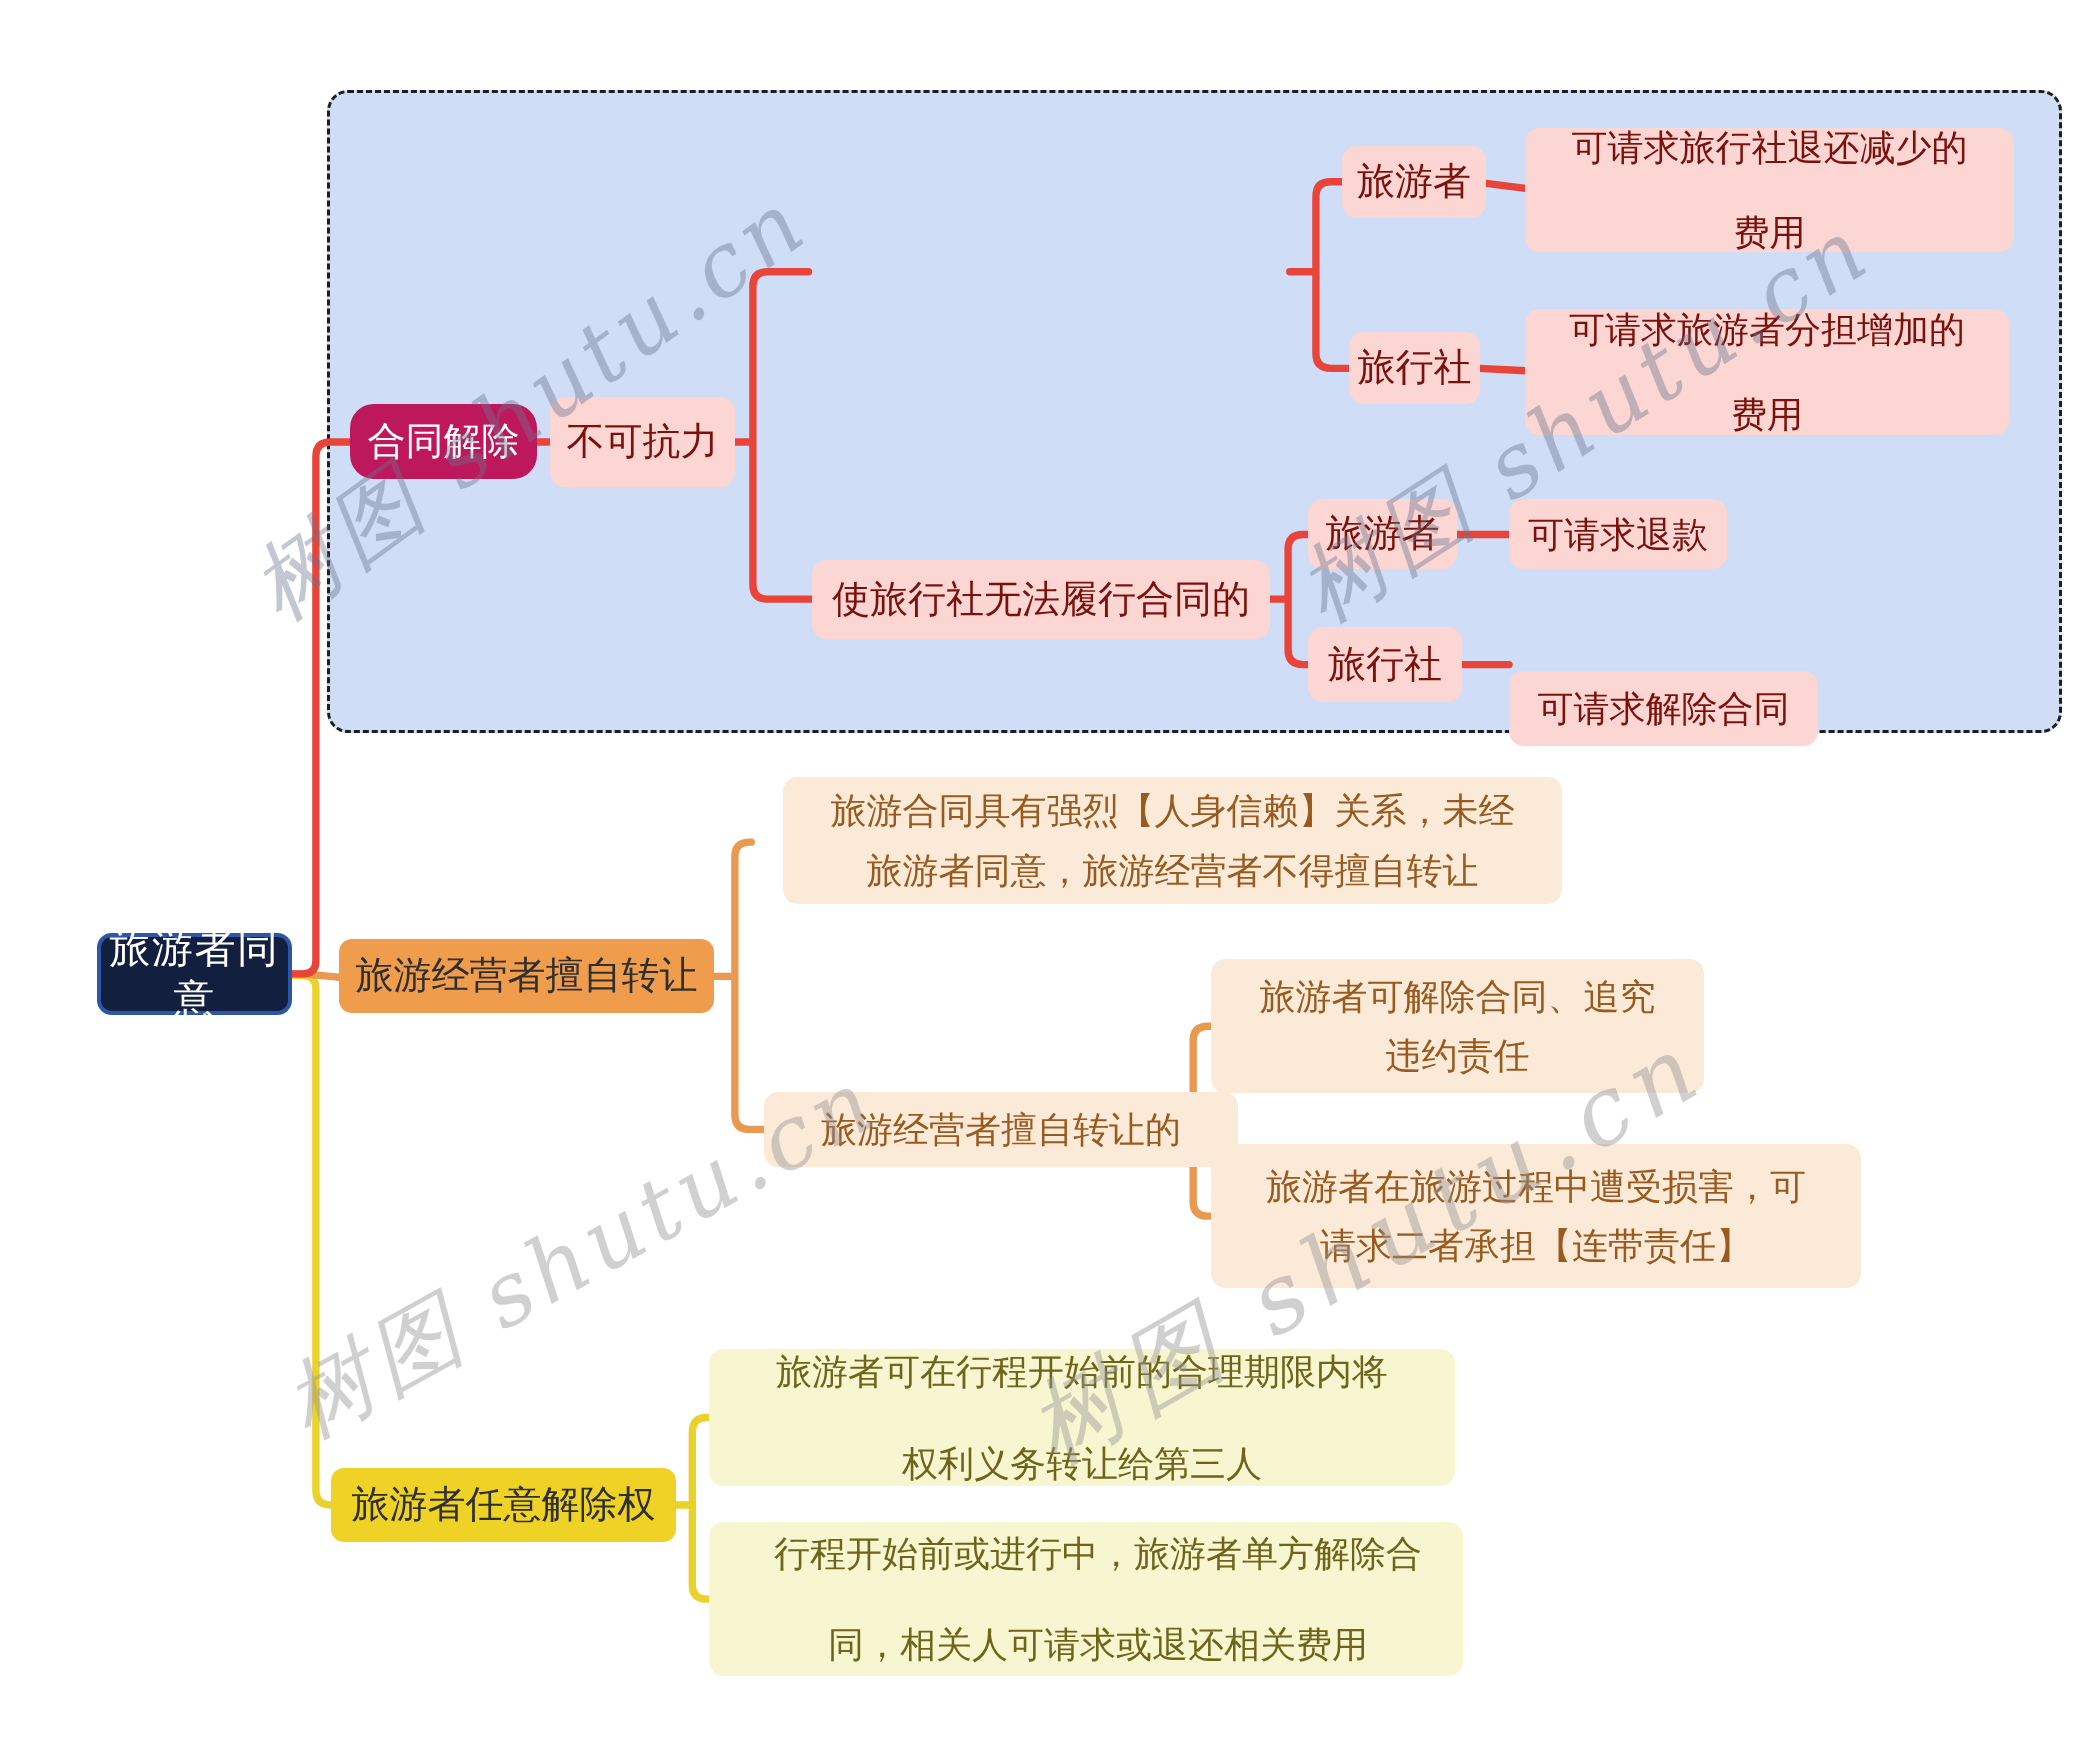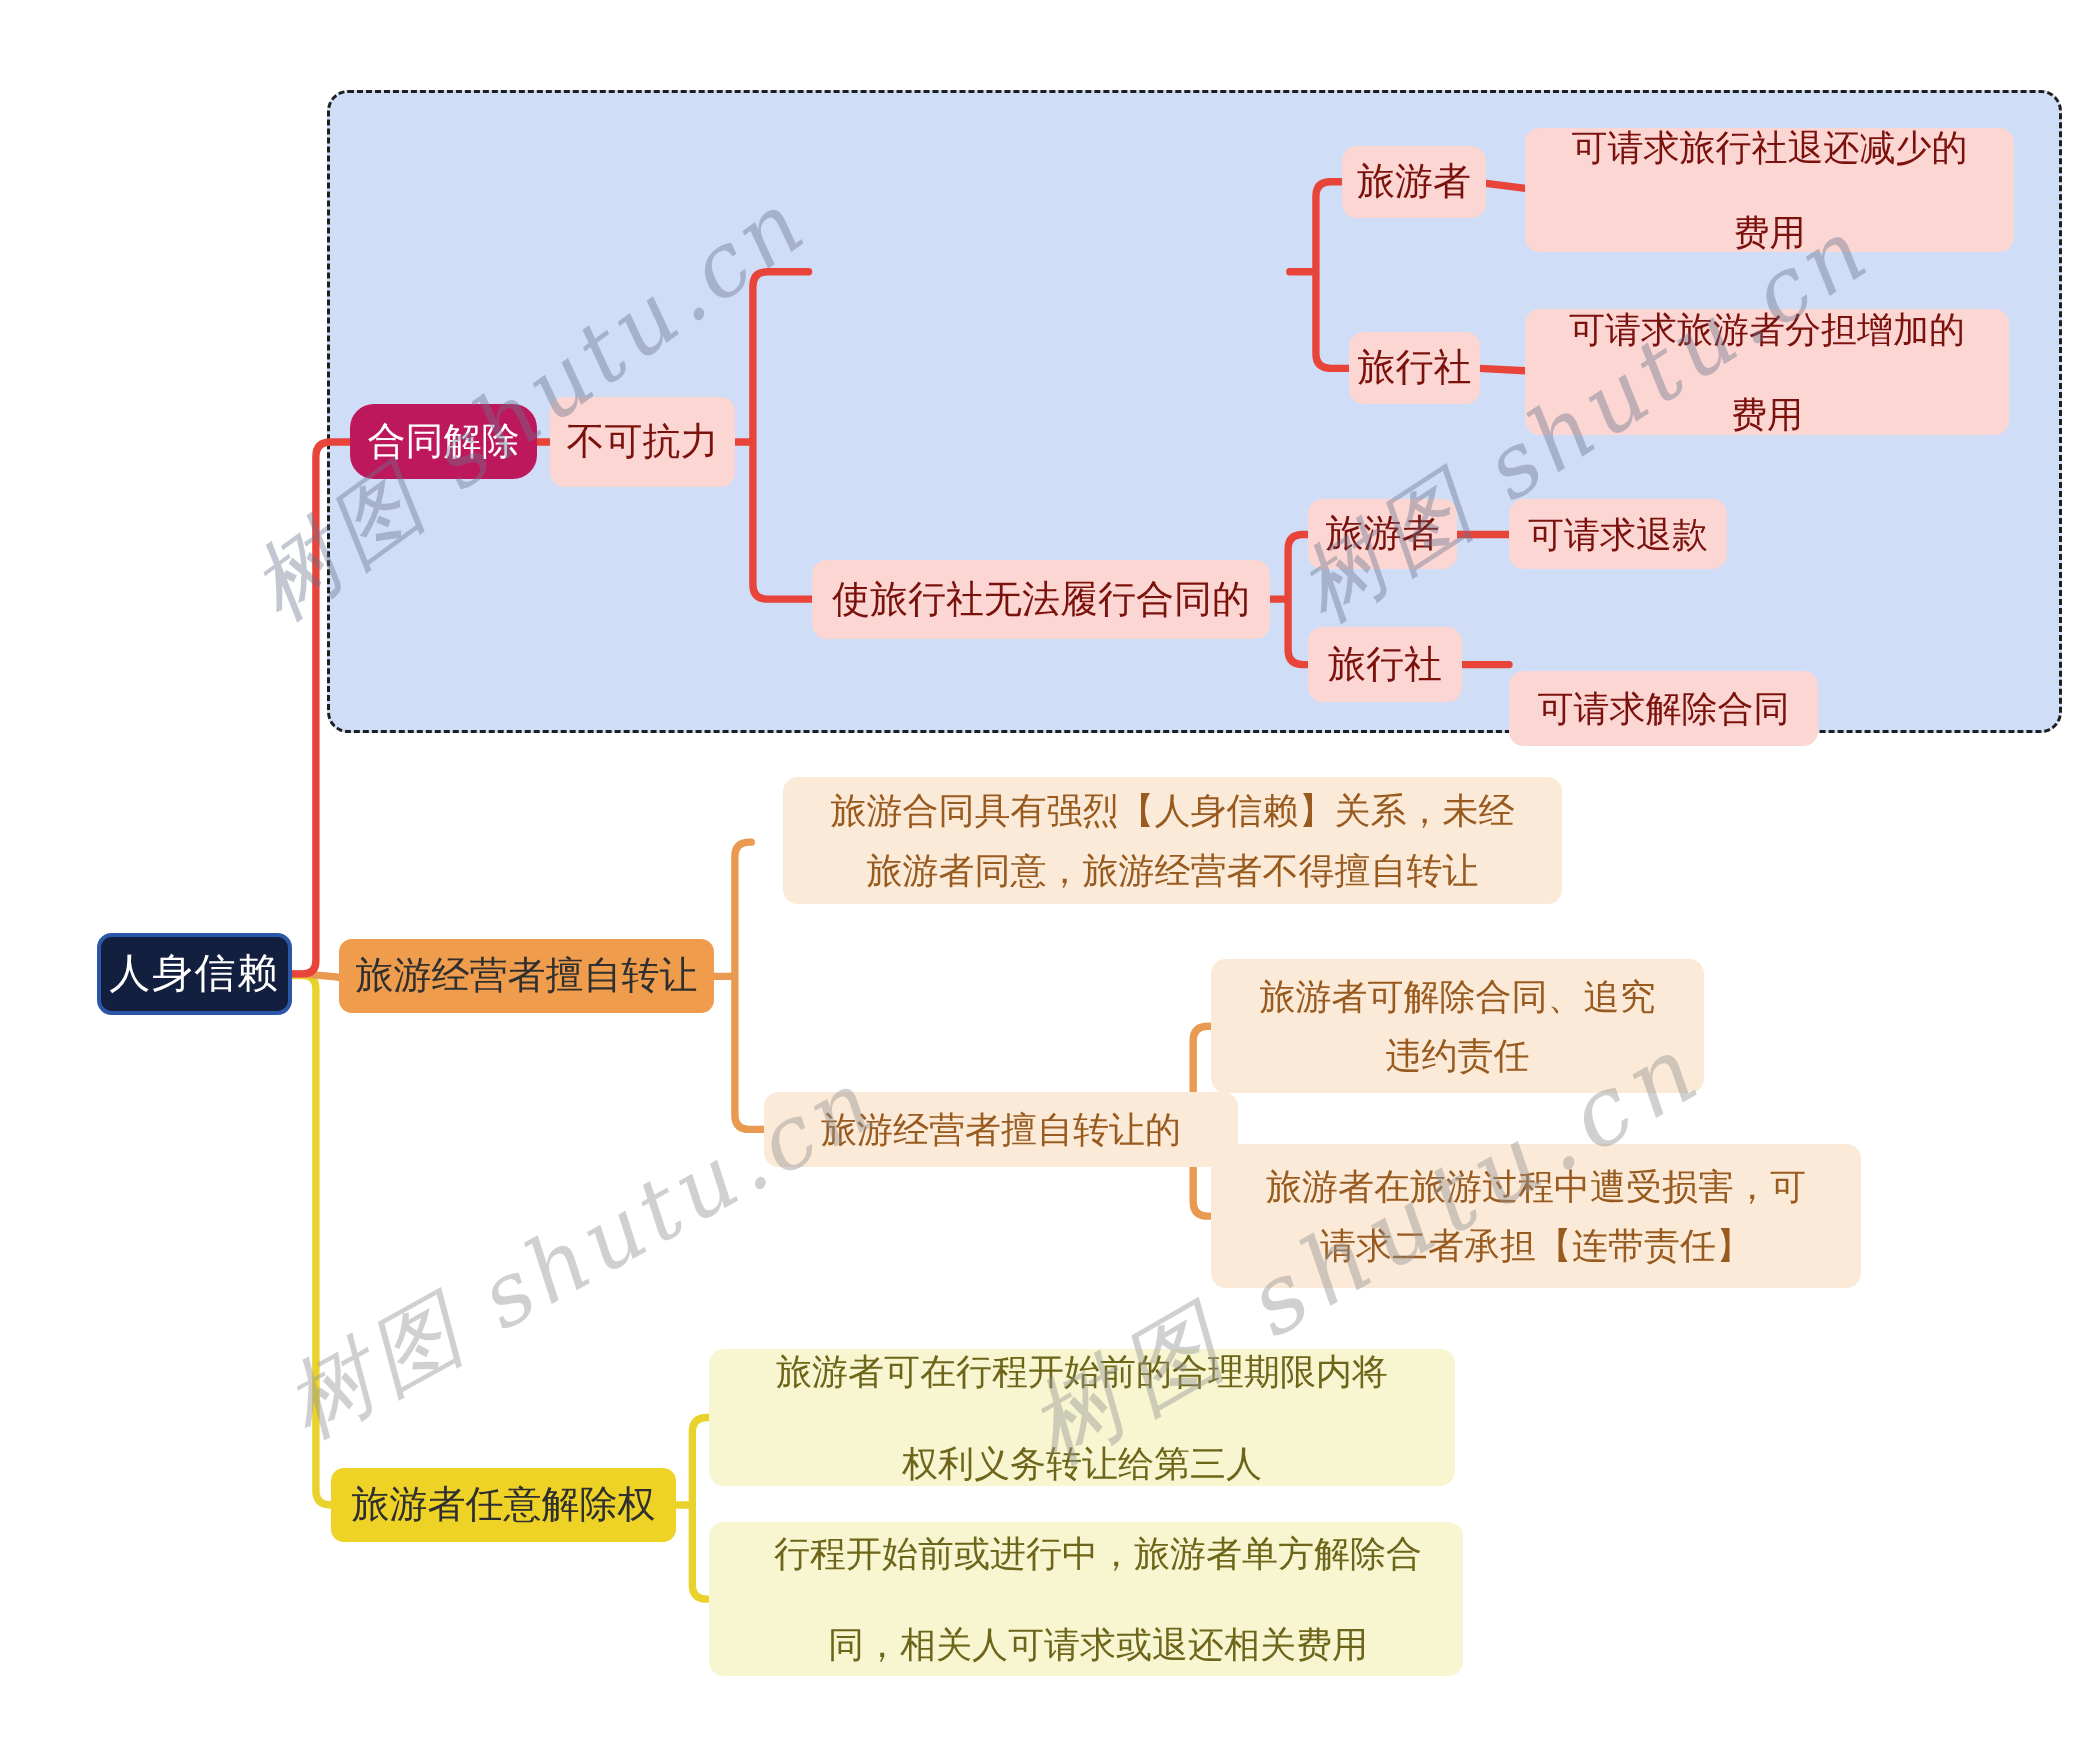--- a/index.html
+++ b/index.html
@@ -66,21 +66,21 @@
         <path d="M 1576 332 L 1608 332 M 1608 332 L 1608 240 Q 1608 222 1626 222 L 1640 222 M 1608 332 L 1608 432 Q 1608 450 1626 450 L 1648 450"></path>
         <path d="M 1816 224 L 1864 230"></path>
         <path d="M 1808 450 L 1864 453"></path>
         <path d="M 1552 732 L 1574 732 M 1574 732 L 1574 671 Q 1574 653 1592 653 L 1598 653 M 1574 732 L 1574 794 Q 1574 812 1592 812 L 1598 812"></path>
         <path d="M 1780 653 L 1844 653"></path>
         <path d="M 1786 812 L 1844 812"></path>
       </g>
     </g>
   </svg>
 
-  <div class="box root" style="left:97px;top:933px;width:195px;height:82px;">人身信赖</div>
+  <div class="box root" style="left:97px;top:933px;width:195px;height:82px;">旅游者同意</div>
 
   <div class="box node-red" style="left:350px;top:404px;width:187px;height:75px;">合同解除</div>
 
   <div class="box f-red" style="left:550px;top:397px;width:185px;height:90px;">不可抗力</div>
 
 
   <div class="box f-red" style="left:1342px;top:146px;width:144px;height:72px;">旅游者</div>
 
   <div class="box f-red small" style="left:1525px;top:128px;width:489px;height:124px;">
     <span class="ln">可请求旅行社退还减少的</span>

